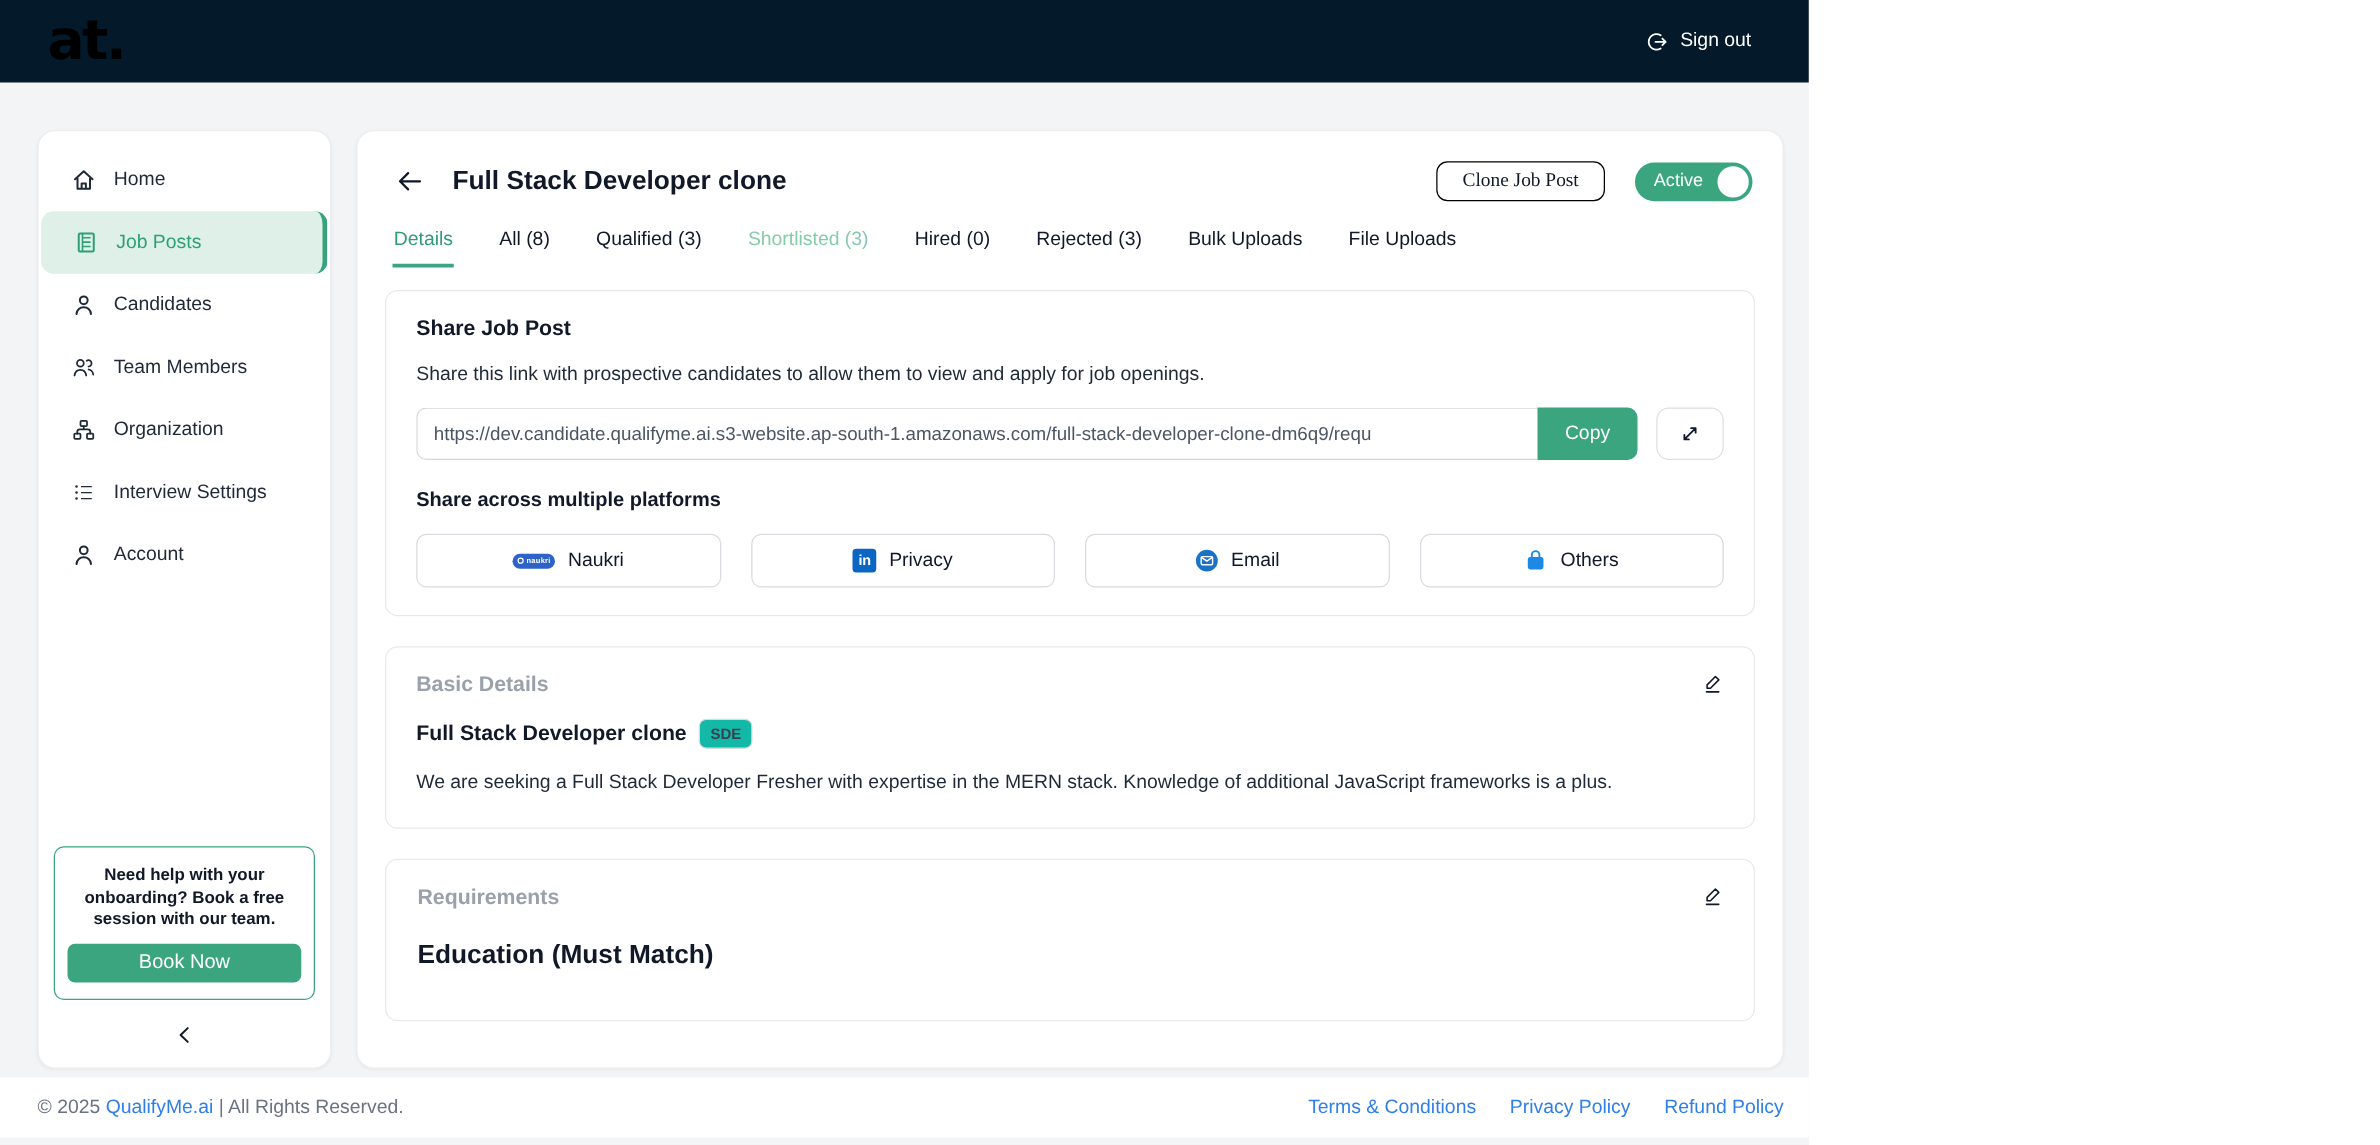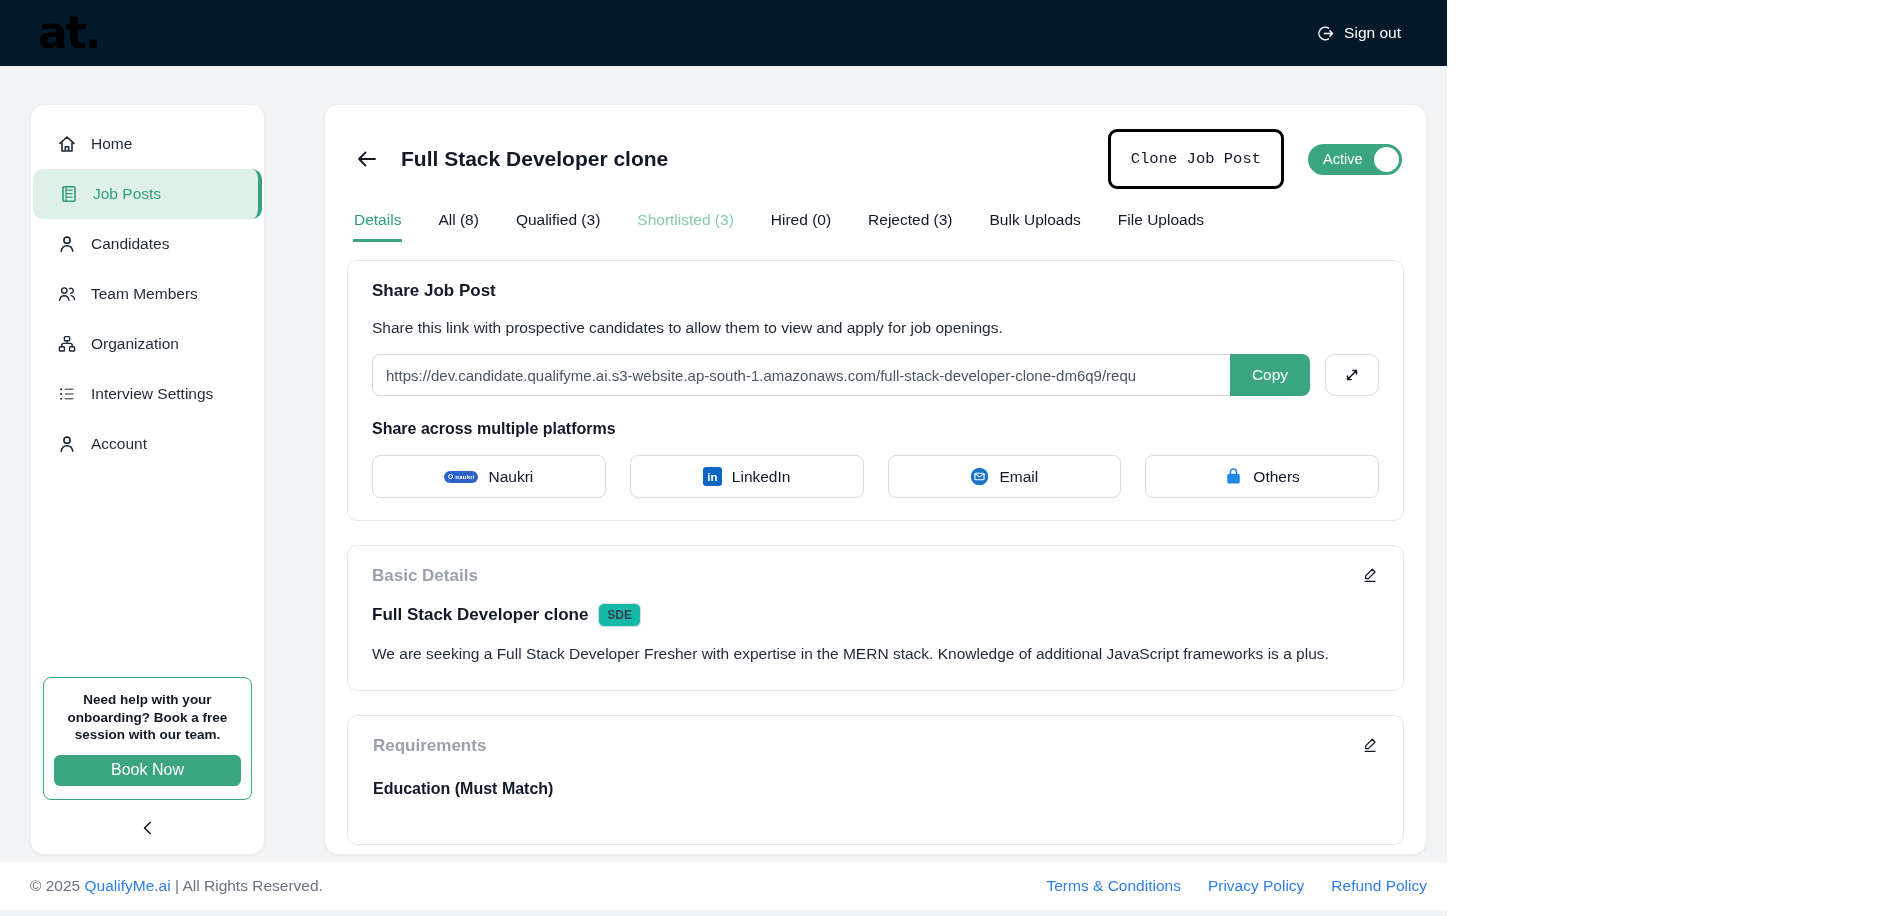--- a/index.html
+++ b/index.html
@@ -9,21 +9,21 @@
 
   
   .top-bar { flex:0 0 66px; background:#041a2b; display:flex; align-items:center;
     justify-content:space-between; padding:0 40px 0 38px; }
   .brand-logo { font-size:44px; font-weight:800; color:#000; letter-spacing:-2px; cursor:pointer;
     font-family:"DejaVu Sans", sans-serif; line-height:1; }
   .signout-btn { display:flex; align-items:center; gap:9px; background:none; border:none;
     color:#fff; font-size:15.5px; cursor:pointer; font-family:inherit; }
 
   
-  .body-row { flex:0 0 796px; display:flex; padding:38px 20px 0 30px; gap:59px; }
+  .body-row { flex:0 0 796px; display:flex; padding:38px 20px 0 30px; gap:20px; }
 
   
   .sidebar { width:235px; height:751px; background:#fff; border:1px solid #eceef0;
     border-radius:14px; box-shadow:0 1px 3px rgba(0,0,0,.05); display:flex;
     flex-direction:column; padding:14px 0; }
   .nav-item { display:flex; align-items:center; gap:14px; padding:15px 8px 15px 26px;
     font-size:15.5px; color:#1f2937; cursor:pointer; border:none; background:none;
     text-align:left; font-family:inherit; }
   .nav-item .nicon { width:20px; height:20px; display:inline-flex; flex:0 0 20px; }
   .nav-item.active { background:#def0e7; color:#2f9e7a; border-right:4px solid #36a37d;
@@ -35,22 +35,22 @@
     font-size:16px; padding:6px 0 7px; cursor:pointer; font-family:inherit; }
   .collapse-btn { margin:18px auto 2px; background:none; border:none; cursor:pointer; padding:0; }
 
   
   .main-card { flex:1; height:751px; background:#fff; border:1px solid #eceef0;
     border-radius:14px; box-shadow:0 1px 3px rgba(0,0,0,.05); padding:22px 22px 18px; overflow:hidden; }
   .title-row { display:flex; align-items:center; gap:22px; padding:2px 2px 0 8px; }
   .back-btn { background:none; border:none; cursor:pointer; padding:0; display:flex; }
   .page-title { font-size:21px; font-weight:700; color:#111827; margin:0; }
   .title-actions { margin-left:auto; display:flex; align-items:center; gap:24px; }
-  .clone-btn { background:#fff; border:3px solid #000000; border-radius:9px; padding:18px 20px;
-    font-size:15.5px; color:#111827; cursor:pointer; font-family:Liberation Mono, monospace; }
+  .clone-btn { background:#fff; border:1px solid #000000; border-radius:9px; padding:6px 20px;
+    font-size:15.5px; color:#111827; cursor:pointer; font-family:Liberation Serif, serif; }
   .toggle { position:relative; width:94px; height:31px; background:#3aa57f; border-radius:16px;
     display:flex; align-items:center; padding-left:15px; cursor:pointer; border:none; font-family:inherit; }
   .toggle-label { color:#fff; font-size:14.5px; }
   .toggle-knob { position:absolute; top:3px; right:3px; width:25px; height:25px; border-radius:50%; background:#fff; }
 
   .tabs { display:flex; gap:35px; margin:22px 0 0 6px; }
   .tab { background:none; border:none; padding:0 1px 10px; font-size:15.5px; color:#111827;
     cursor:pointer; font-family:inherit; border-bottom:3px solid transparent;text-align:center; }
   .tab.active { color:#2e9d77; border-bottom-color:#3aa57f; }
   .tab.highlight { color:#85cbad; }
@@ -80,21 +80,21 @@
   .li-badge { width:19px; height:19px; background:#0a66c2; border-radius:3px; color:#fff;
     font-size:11.5px; font-weight:700; display:inline-flex; align-items:center; justify-content:center; }
 
   .card-head { display:flex; align-items:flex-start; justify-content:space-between; }
   .edit-btn { background:none; border:none; padding:0; cursor:pointer; display:flex; }
   .job-title-row { display:flex; align-items:center; gap:10px; margin-top:17px; }
   .job-title { font-size:17px; font-weight:700; color:#111827; }
   .badge { font-size:12px; font-weight:700; color:#374151; background:#14b8a6;
     border:1px solid #d8dbdf; border-radius:6px; padding:4px 8px; }
   .basic-desc { font-size:15.5px; color:#1f2937; line-height:1.55; margin:15px 0 2px; max-width:1045px; }
-  .req-section { display:block; font-size:16px; font-weight:700; color:#111827; margin-top:24px; }
+  .req-section { display:block; font-size:21px; font-weight:700; color:#111827; margin-top:24px; }
   .req-card { min-height:130px; }
 
   
   .footer { flex:0 0 48px; margin-bottom:6px; background:#fff; display:flex; align-items:center;
     justify-content:space-between; padding:0 20px 0 30px; font-size:15.5px; }
   .copyright { color:#6b7280; }
   .brand-link { color:#2f7fe8; text-decoration:none; cursor:pointer; }
   .footer-links { display:flex; gap:27px; }
   .footer-links a { color:#2f7fe8; text-decoration:none; cursor:pointer; }
 
@@ -255,21 +255,21 @@
         <div class="platform-row">
           <button class="platform-btn">
             <span class="naukri-pill">
               <span class="naukri-dot"></span>
               <span>naukri</span>
             </span>
             <span>Naukri</span>
           </button>
           <button class="platform-btn">
             <span class="li-badge">in</span>
-            <span>LinkedIn</span>
+            <span>Privacy</span>
           </button>
           <button class="platform-btn">
             <span style="display:flex;">
               <svg width="19" height="19" viewBox="0 0 20 20">
                   <circle cx="10" cy="10" r="9.2" fill="#1a73c7"></circle>
                   <rect x="5.2" y="6.6" width="9.6" height="6.8" rx="1" fill="none" stroke="#fff" stroke-width="1.2"></rect>
                   <path d="M5.5 7.2 10 10.4 14.5 7.2" fill="none" stroke="#fff" stroke-width="1.2" stroke-linecap="round" stroke-linejoin="round"></path>
                 </svg>
             </span>
             <span>Email</span>

